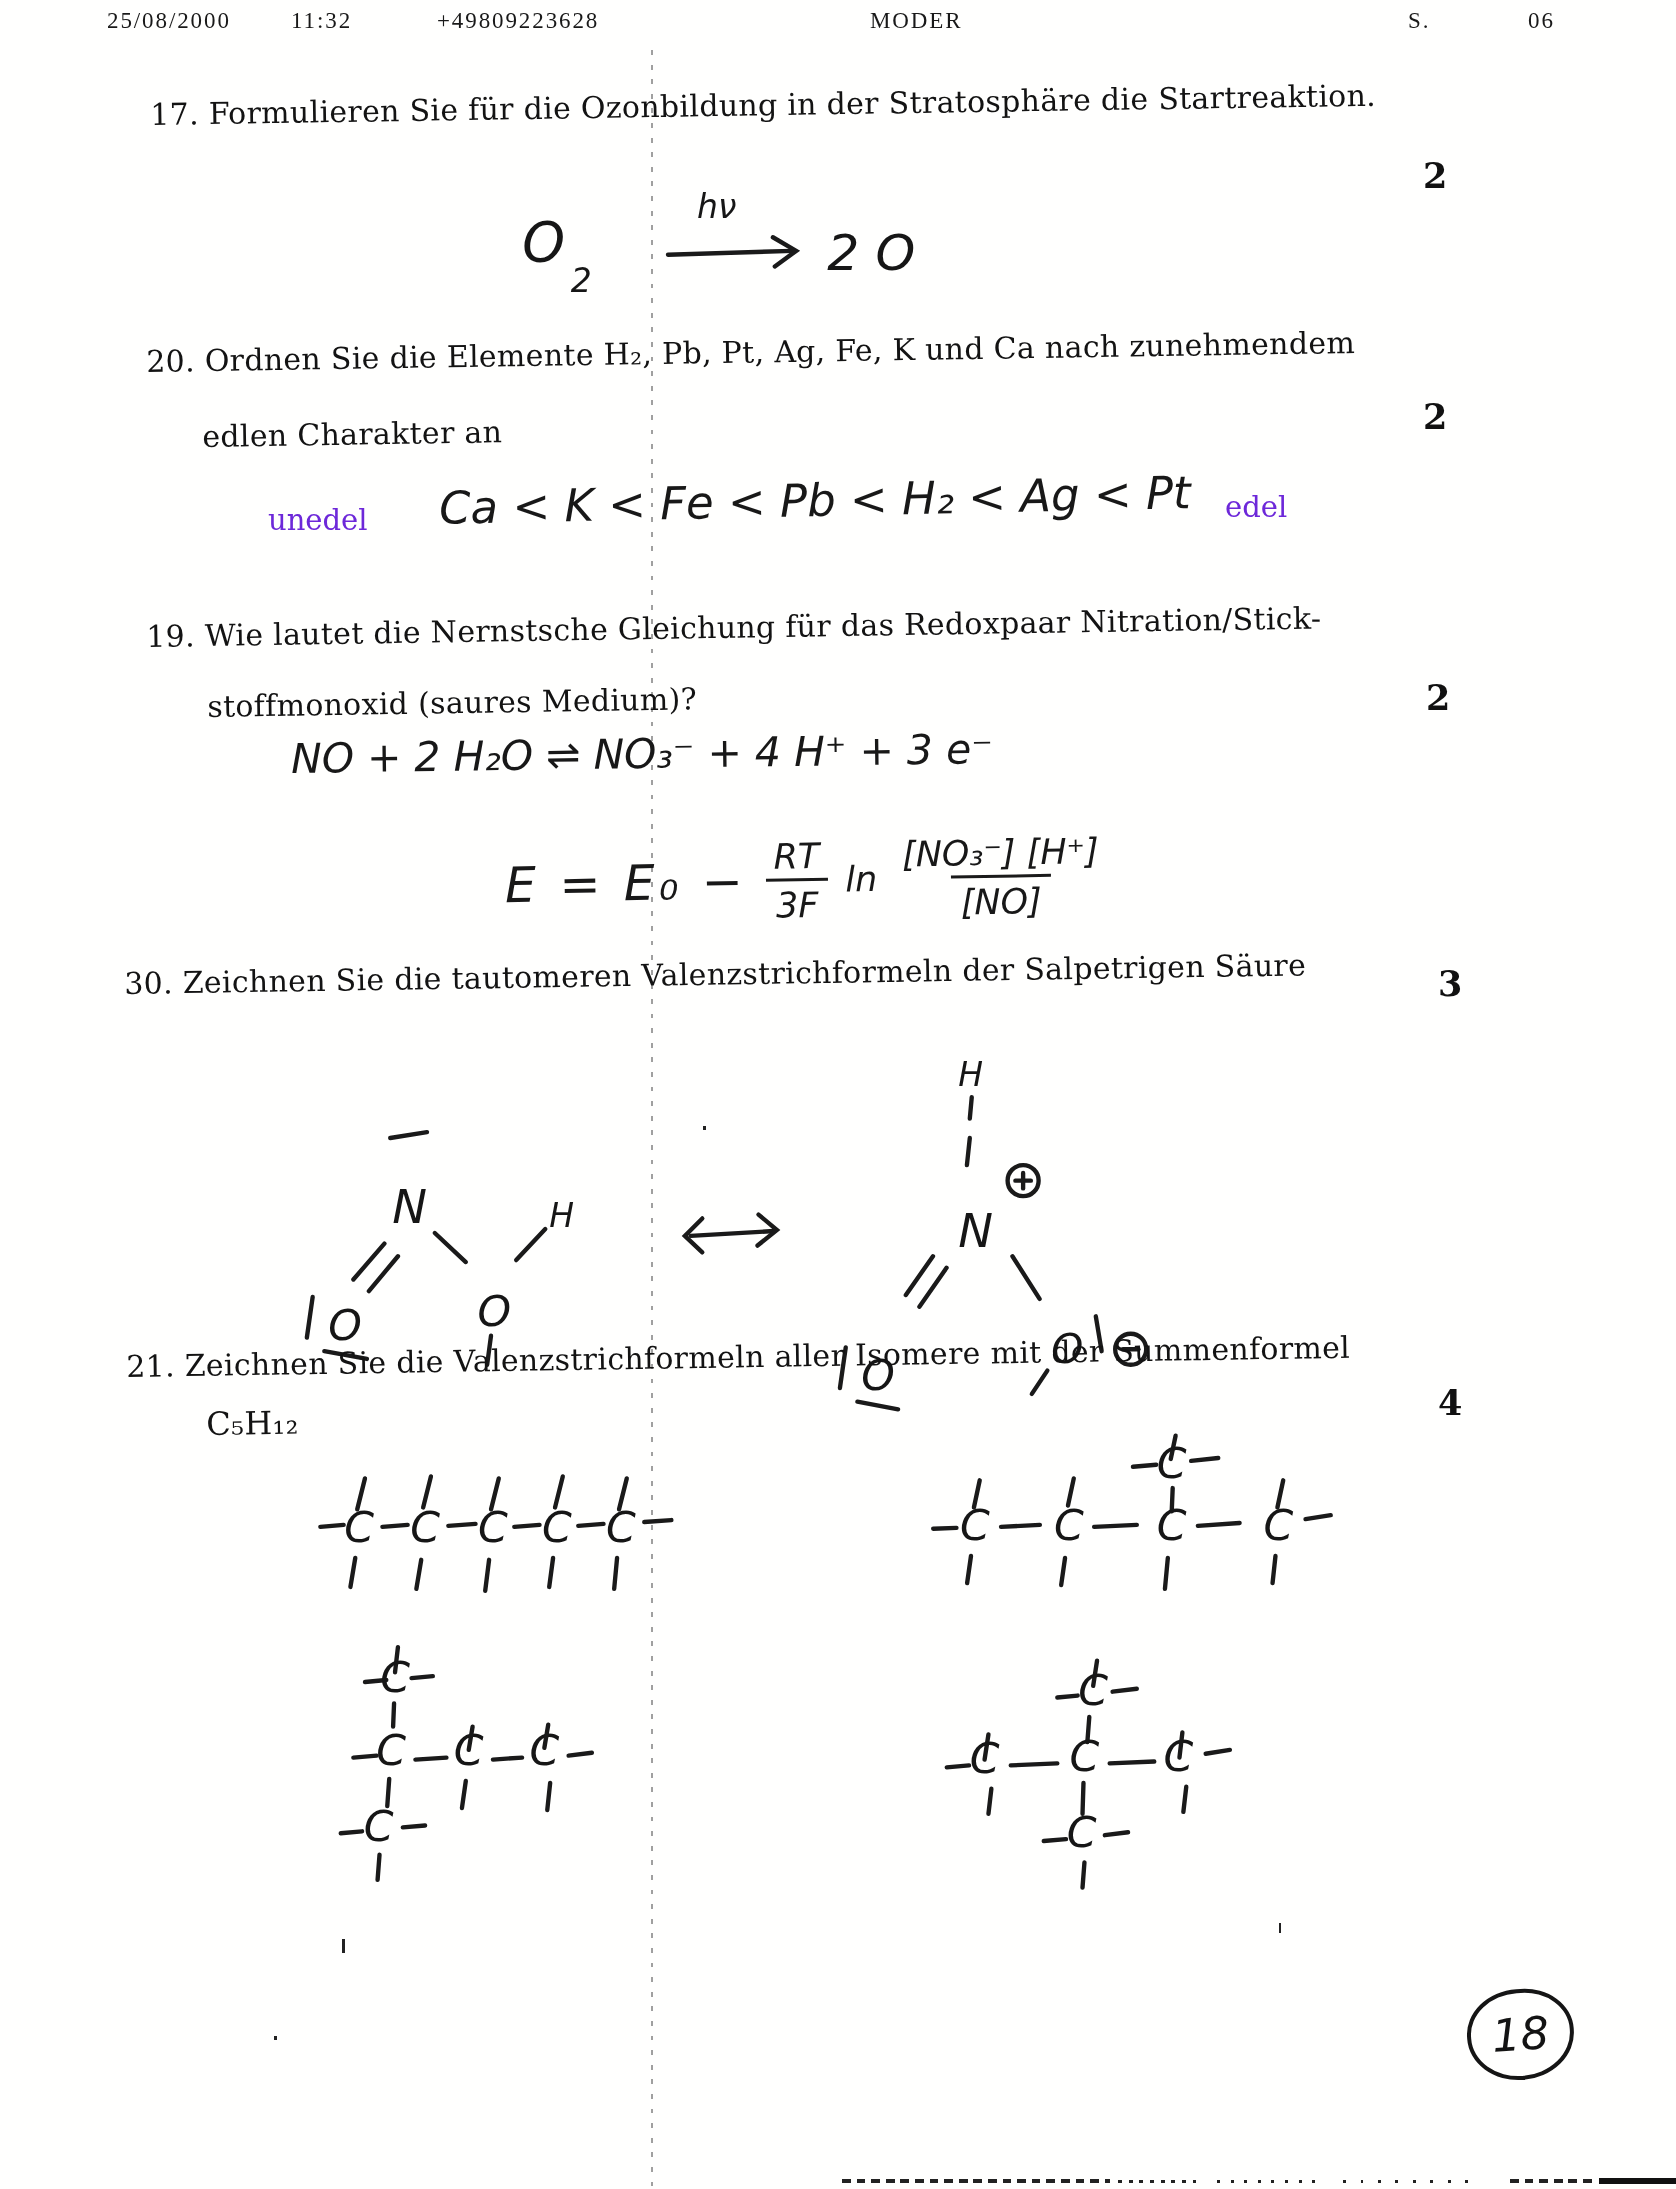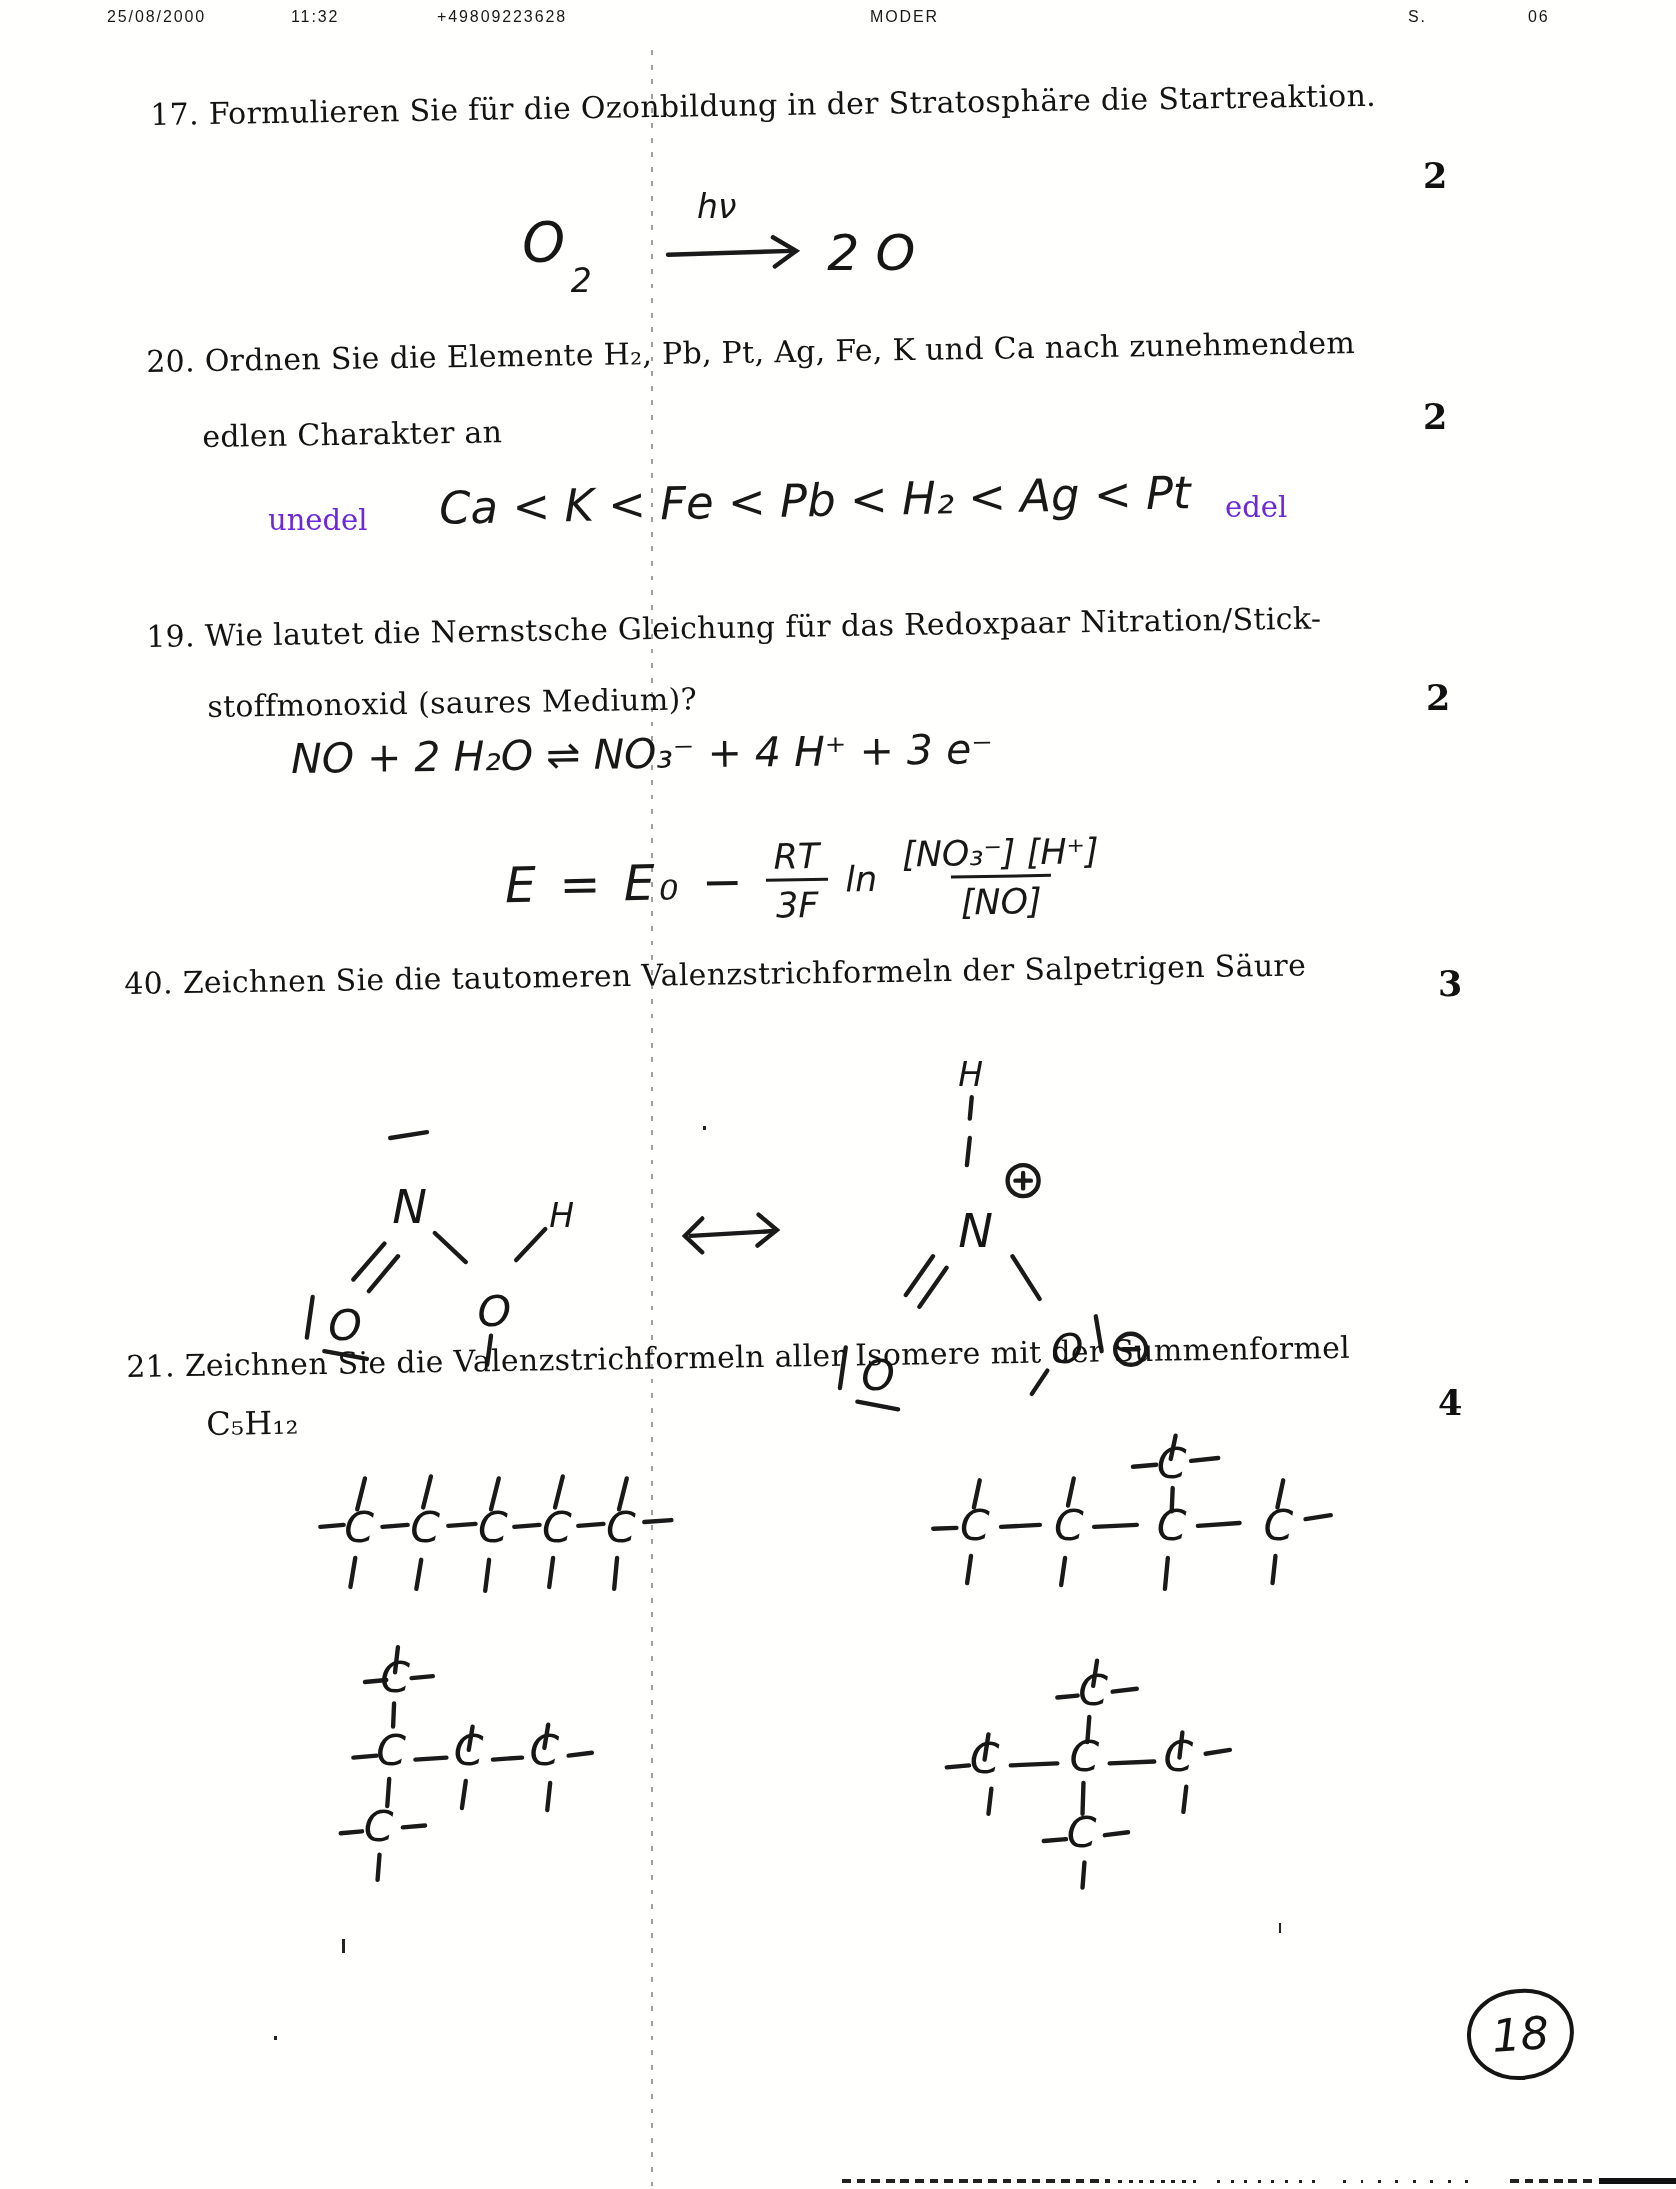--- a/index.html
+++ b/index.html
@@ -1,19 +1,19 @@
 <!DOCTYPE html>
 <html><head>
 <meta charset="utf-8">
 <style>
   html,body{margin:0;padding:0;background:#d9d9d9;}
   .page{position:relative;width:1677px;height:2189px;margin:0 auto;background:#fffffe;
         overflow:hidden;font-family:"DejaVu Serif",serif;color:#141414;}
   .abs{position:absolute;white-space:nowrap;}
-  .fax{font-family:Liberation Sans, sans-serif;font-size:16px;letter-spacing:1.9px;color:#191919;}
+  .fax{font-family:Liberation Serif, serif;font-size:23px;letter-spacing:1.9px;color:#191919;}
   .q{font-size:30px;letter-spacing:0.3px;color:#131313;transform:rotate(-0.9deg);transform-origin:left top;}
   .pts{font-size:35px;font-weight:bold;color:#111;}
   .hw{font-family:"DejaVu Sans",sans-serif;font-style:italic;color:#181818;}
   .lbl{font-size:29px;color:#6d28d9;}
   .frac{display:inline-flex;flex-direction:column;align-items:center;vertical-align:middle;margin:0 9.7px;}
   .frac .num{padding:0 7.8px 1.9px;}
   .frac .den{border-top:3.9px solid #1a1a1a;padding:3.9px 9.7px 0;}
   .nernst{display:flex;align-items:center;font-size:35px;transform:rotate(-1deg);}
   .nernst .big{font-size:49px;margin-right:9.7px;letter-spacing:3.9px;}
   .bond{stroke:#1a1a1a;stroke-width:4.5;stroke-linecap:round;fill:none;}
@@ -86,21 +86,21 @@
       <span class="den">3F</span>
     </span>
     <span style="margin:0 7.8px;">ln</span>
     <span class="frac">
       <span class="num">[NO₃⁻] [H⁺]</span>
       <span class="den">[NO]</span>
     </span>
   </div>
 
   <div class="abs q" style="left:124px;top:966px;">
-    <span>40.</span>
+    <span>30.</span>
     <span>Zeichnen Sie die tautomeren Valenzstrichformeln der Salpetrigen Säure</span>
   </div>
   <div class="abs pts" style="left:1438px;top:963px;">3</div>
 
   <svg class="abs" style="left:291px;top:1043px;" width="873" height="378" viewBox="0 0 900 390">
 
     <path class="bond" d="M102 98 L140 92"></path>
     <text class="atom" style="font-size:48px;" x="104" y="186">N</text>
     <path class="bond" d="M96 207 L64 244"></path>
     <path class="bond" d="M110 220 L80 256"></path>

